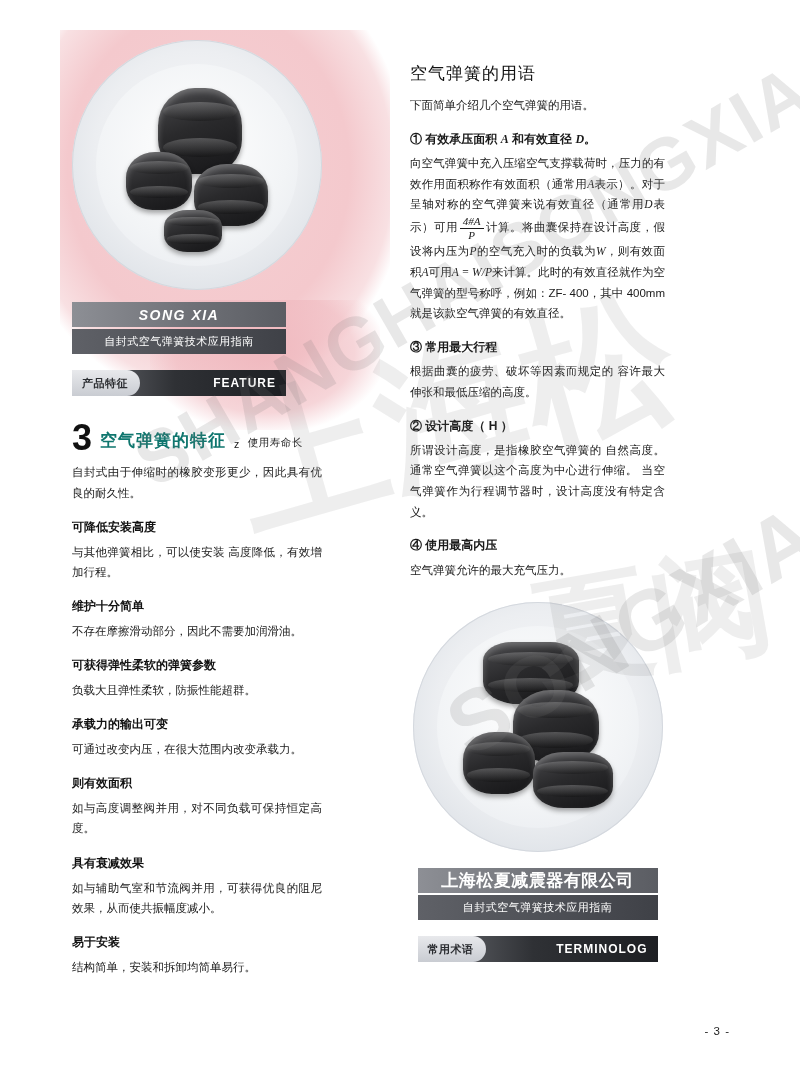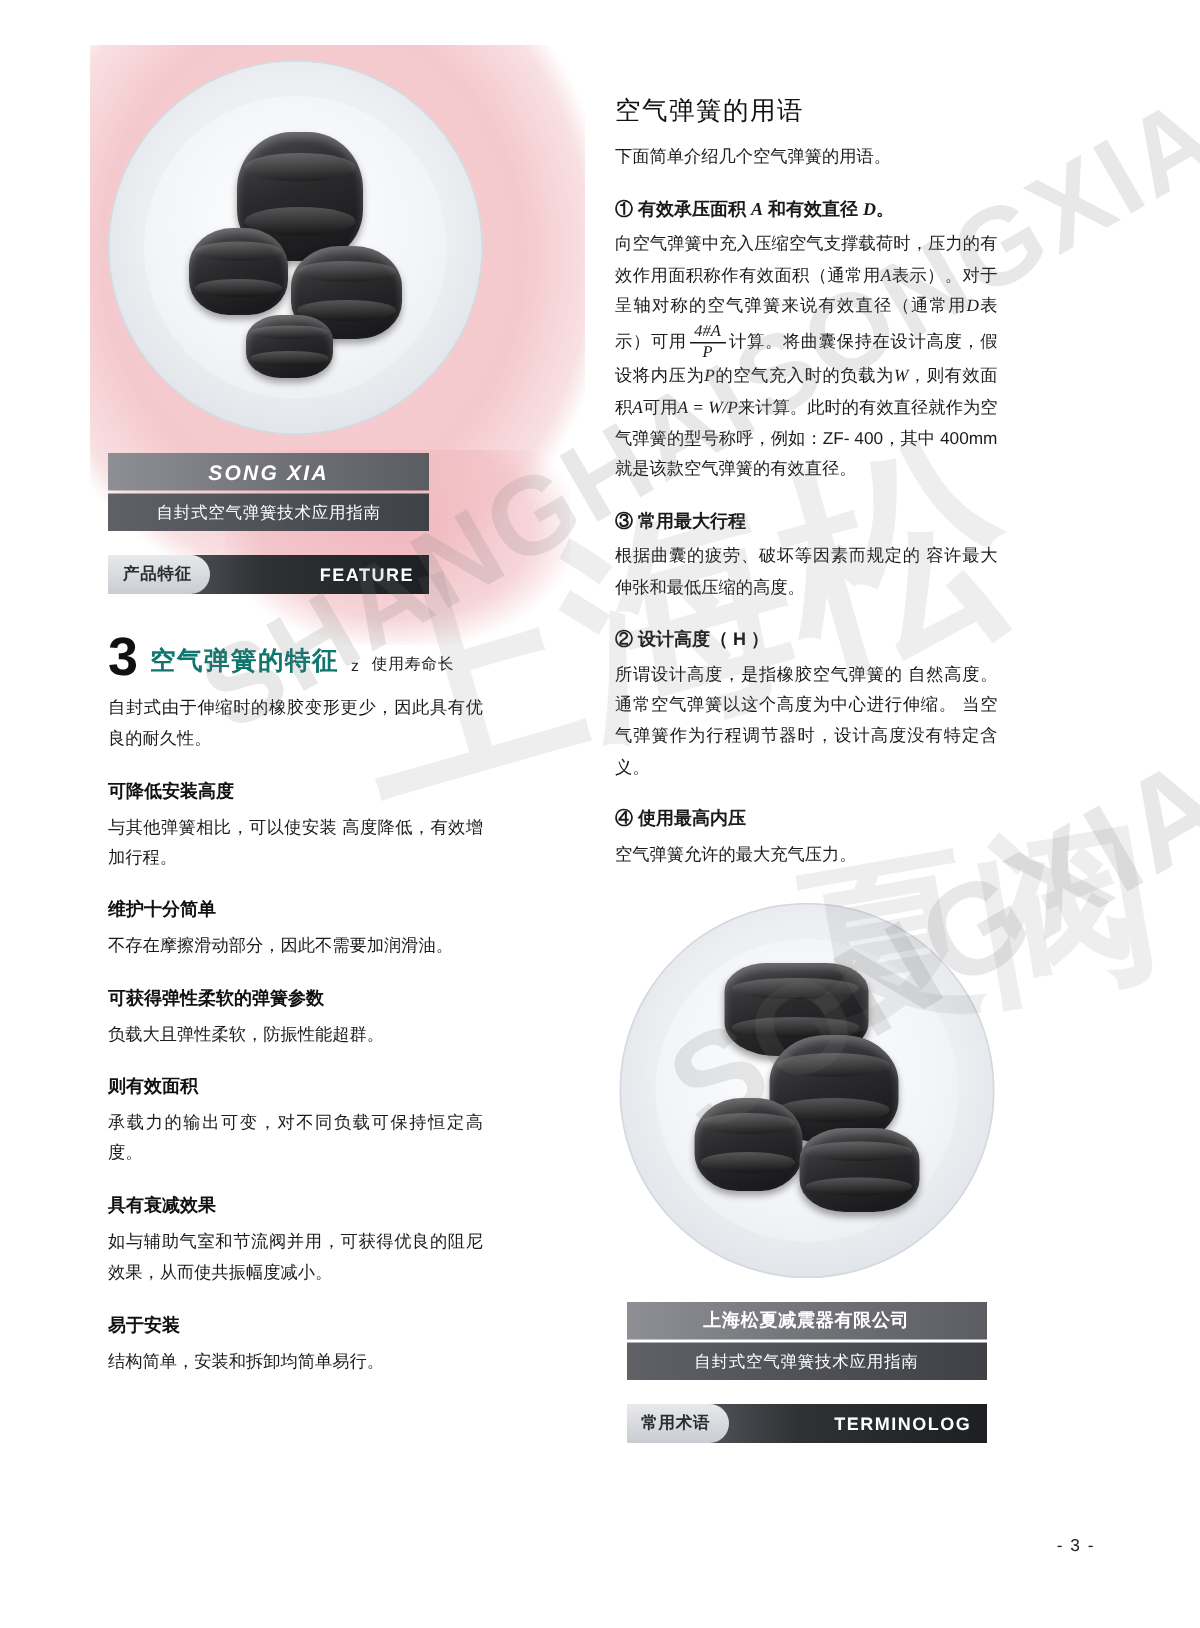--- a/index.html
+++ b/index.html
@@ -350,22 +350,26 @@
       </div>
       <div>
         <div class="feat-title">维护十分简单</div>
         <div class="feat-body">不存在摩擦滑动部分，因此不需要加润滑油。</div>
       </div>
       <div>
         <div class="feat-title">可获得弹性柔软的弹簧参数</div>
         <div class="feat-body">负载大且弹性柔软，防振性能超群。</div>
       </div>
       <div>
+        <div class="feat-title">承载力的输出可变</div>
+        <div class="feat-body">可通过改变内压，在很大范围内改变承载力。</div>
+      </div>
+      <div>
         <div class="feat-title">则有效面积</div>
-        <div class="feat-body">承载力的输出可变，对不同负载可保持恒定高度。</div>
+        <div class="feat-body">如与高度调整阀并用，对不同负载可保持恒定高度。</div>
       </div>
       <div>
         <div class="feat-title">具有衰减效果</div>
         <div class="feat-body">如与辅助气室和节流阀并用，可获得优良的阻尼效果，从而使共振幅度减小。</div>
       </div>
       <div>
         <div class="feat-title">易于安装</div>
         <div class="feat-body">结构简单，安装和拆卸均简单易行。</div>
       </div>
     </div>
@@ -414,21 +418,21 @@
       <div class="photo-ring">
         <div class="inner"></div>
         <div class="bellow c1"></div>
         <div class="bellow c2"></div>
         <div class="bellow c3"></div>
         <div class="bellow c4"></div>
       </div>
     </div>
 
     <div class="banner r-banner">
-      <div class="banner-row one" style="font-style:normal;font-size:12px;letter-spacing:0.5px;">
+      <div class="banner-row one" style="font-style:normal;font-size:17px;letter-spacing:0.5px;">
         <span>上海松夏减震器有限公司</span>
       </div>
       <div class="banner-row two">
         <span>自封式空气弹簧技术应用指南</span>
       </div>
       <div class="banner-row three">
         <span class="tab">常用术语</span>
         <span class="label-en">TERMINOLOG</span>
       </div>
     </div>

